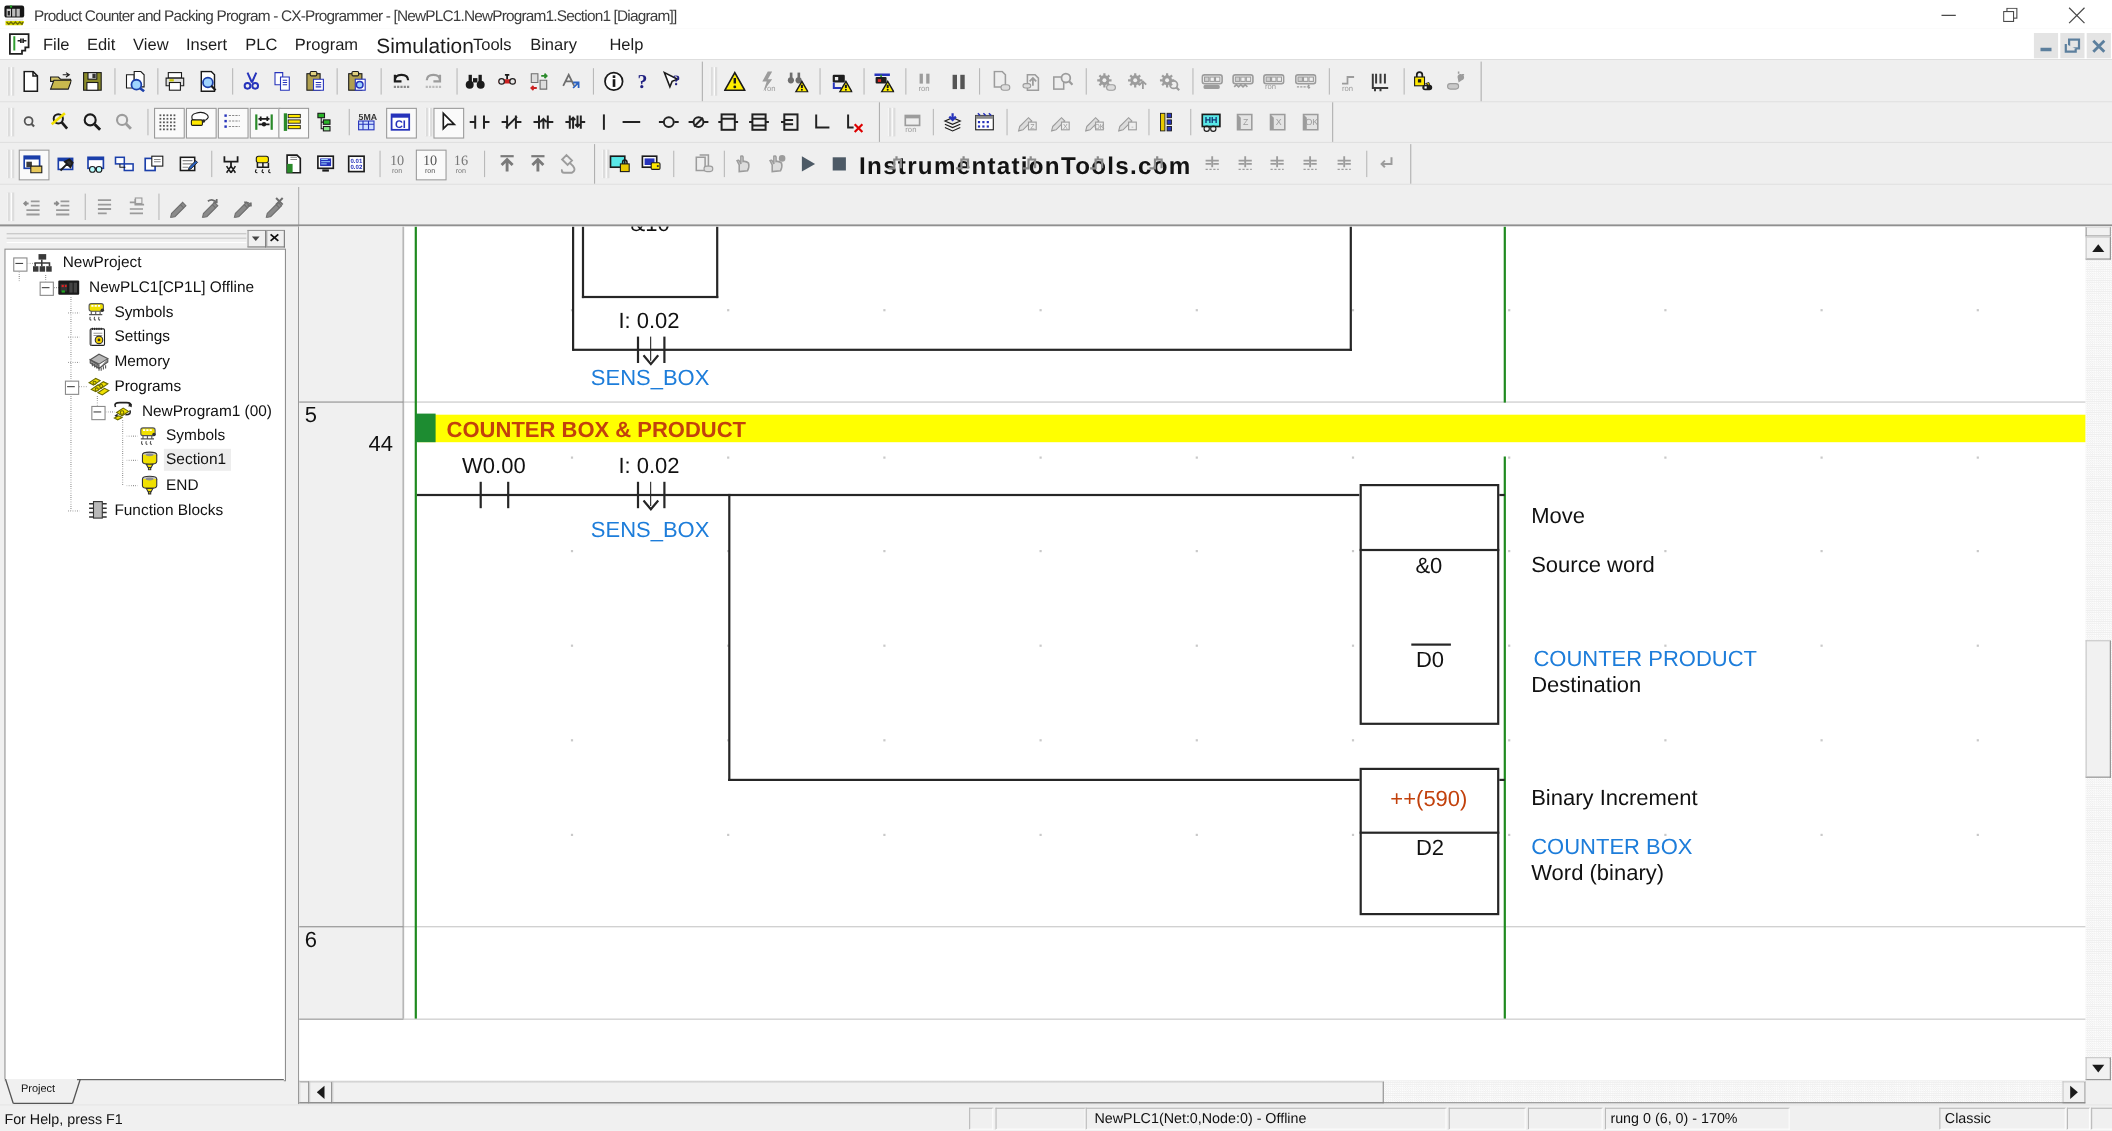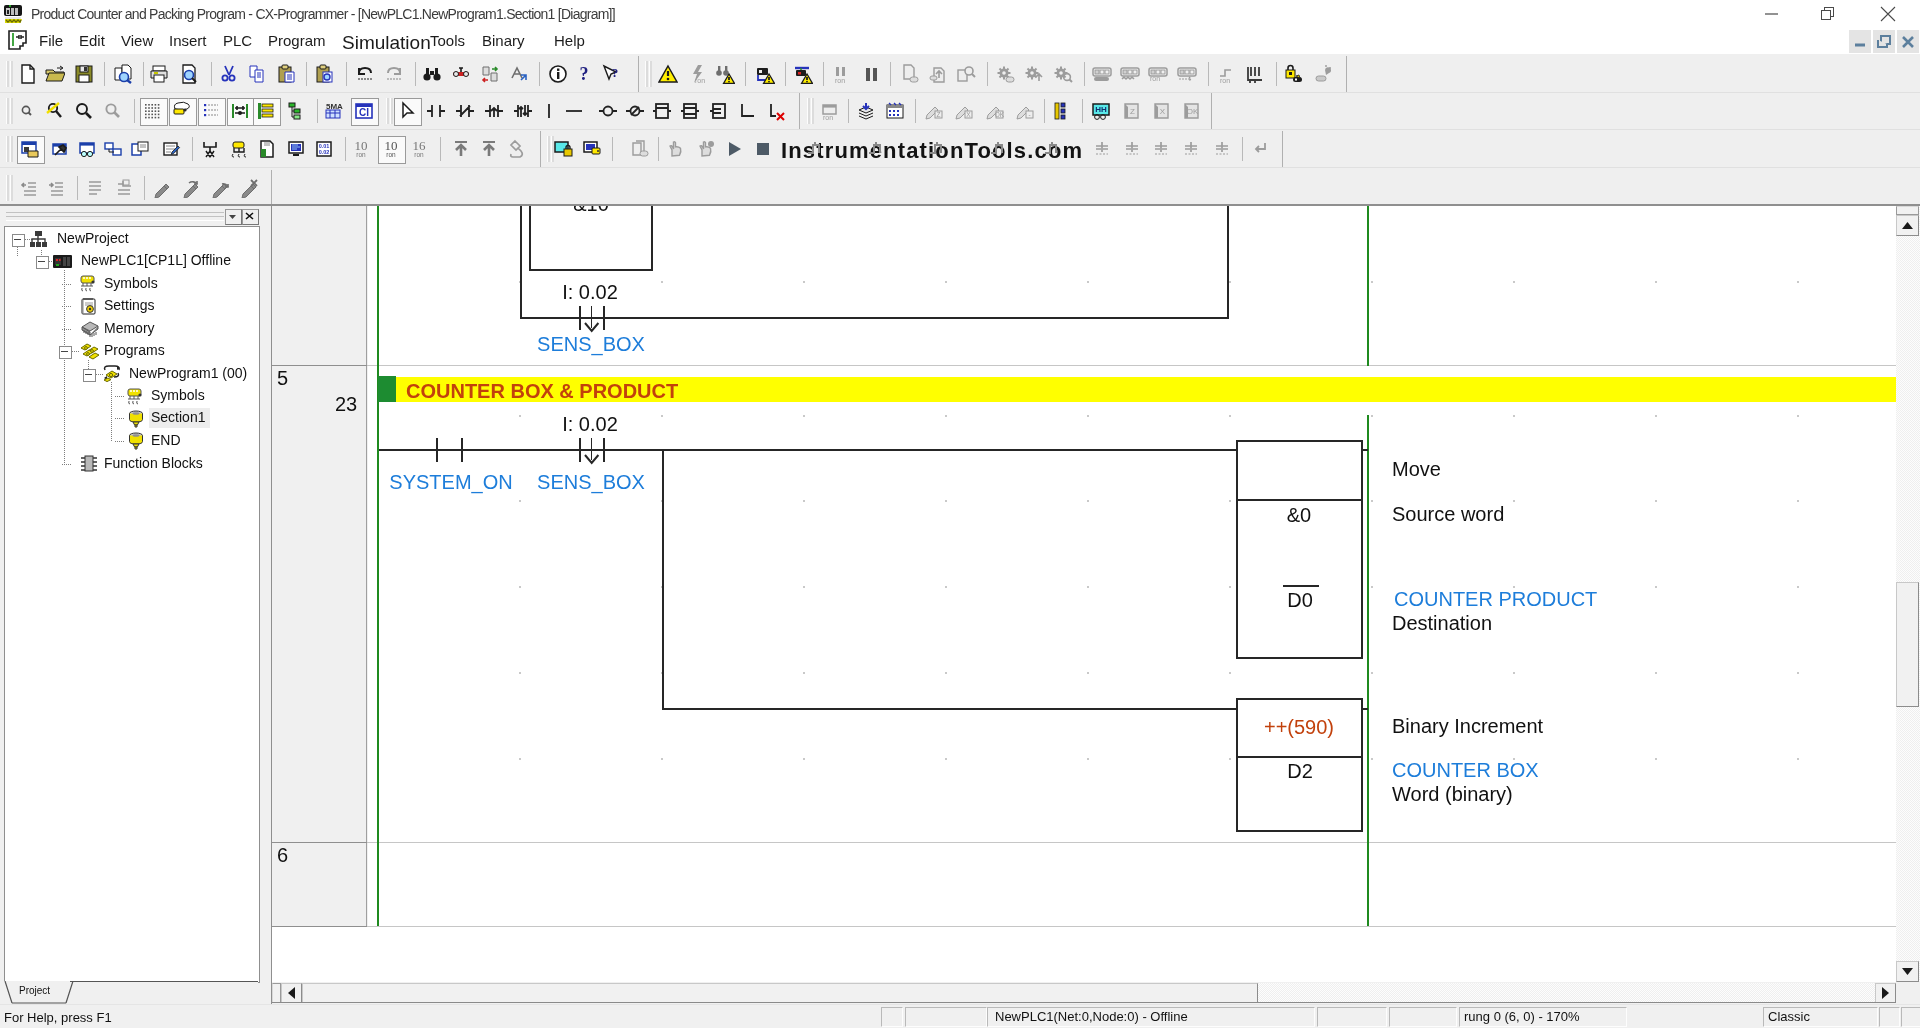--- a/index.html
+++ b/index.html
@@ -952,21 +952,21 @@
 <div class="abs " style="left:272px;top:206px;width:1648px;height:776px;background:#ffffff;overflow:hidden;"></div>
 <div class="abs " style="left:272px;top:206px;width:96px;height:720px;background:#f0f0f0;"></div>
 <div class="abs " style="left:366px;top:206px;width:1px;height:720px;background:#9f9f9f;"></div>
 <div class="abs " style="left:272px;top:364.5px;width:95px;height:1px;background:#8f8f8f;"></div>
 <div class="abs " style="left:367px;top:364.5px;width:1529px;height:1px;background:#c6c6c6;"></div>
 <div class="abs " style="left:272px;top:841.5px;width:95px;height:1px;background:#8f8f8f;"></div>
 <div class="abs " style="left:367px;top:841.5px;width:1529px;height:1px;background:#c6c6c6;"></div>
 <div class="abs " style="left:272px;top:925.5px;width:95px;height:1px;background:#8f8f8f;"></div>
 <div class="abs " style="left:367px;top:925.5px;width:1529px;height:1px;background:#c6c6c6;"></div>
 <div class="abs" style="left:277px;top:367px;font-size:20px;color:#111;font-weight:normal;letter-spacing:0;white-space:nowrap;line-height:1.1;">5</div>
-<div class="abs" style="left:335px;top:393px;font-size:20px;color:#111;font-weight:normal;letter-spacing:0;white-space:nowrap;line-height:1.1;">23</div>
+<div class="abs" style="left:335px;top:393px;font-size:20px;color:#111;font-weight:normal;letter-spacing:0;white-space:nowrap;line-height:1.1;">44</div>
 <div class="abs" style="left:277px;top:844px;font-size:20px;color:#111;font-weight:normal;letter-spacing:0;white-space:nowrap;line-height:1.1;">6</div>
 <div class="abs" style="left:370px;top:206px;width:1526px;height:776px;overflow:hidden;">
 <svg class="abs" style="left:0;top:0" width="1526" height="776">
       <g fill="#c9c9c9">
         <rect x="149" y="75" width="2" height="2"></rect>
         <rect x="149" y="209" width="2" height="2"></rect>
         <rect x="149" y="294" width="2" height="2"></rect>
         <rect x="149" y="380" width="2" height="2"></rect>
         <rect x="149" y="466" width="2" height="2"></rect>
         <rect x="149" y="552" width="2" height="2"></rect>
@@ -1040,21 +1040,21 @@
 <div class="abs " style="left:233px;top:100px;width:2px;height:24px;background:#262626;"></div>
 <div class="abs " style="left:220.70000000000005px;top:100px;width:1.8px;height:22px;background:#262626;"></div>
 <svg class="abs" style="left:214px;top:116px" width="16" height="12">
       <path d="M1 1 L7.7 9 L14.4 1" fill="none" stroke="#262626" stroke-width="2"></path>
     </svg>
 <div class="abs" style="left:20px;top:75px;width:400px;text-align:center;font-size:20px;color:#111;white-space:nowrap;line-height:1.15;">I: 0.02</div>
 <div class="abs" style="left:21px;top:127px;width:400px;text-align:center;font-size:20px;color:#1d7dda;white-space:nowrap;line-height:1.15;">SENS_BOX</div>
 <div class="abs " style="left:9px;top:243px;width:857px;height:2px;background:#262626;"></div>
 <div class="abs " style="left:66px;top:232px;width:2px;height:24px;background:#262626;"></div>
 <div class="abs " style="left:91px;top:232px;width:2px;height:24px;background:#262626;"></div>
-<div class="abs" style="left:-119px;top:265px;width:400px;text-align:center;font-size:20px;color:#1d7dda;white-space:nowrap;line-height:1.15;">SYSTEM_ON</div>
+<div class="abs" style="left:-121px;top:207px;width:400px;text-align:center;font-size:20px;color:#111;white-space:nowrap;line-height:1.15;">W0.00</div>
 <div class="abs " style="left:208.5px;top:232px;width:2px;height:24px;background:#262626;"></div>
 <div class="abs " style="left:233px;top:232px;width:2px;height:24px;background:#262626;"></div>
 <div class="abs " style="left:220.70000000000005px;top:232px;width:1.8px;height:22px;background:#262626;"></div>
 <svg class="abs" style="left:214px;top:248px" width="16" height="12">
       <path d="M1 1 L7.7 9 L14.4 1" fill="none" stroke="#262626" stroke-width="2"></path>
     </svg>
 <div class="abs" style="left:20px;top:207px;width:400px;text-align:center;font-size:20px;color:#111;white-space:nowrap;line-height:1.15;">I: 0.02</div>
 <div class="abs" style="left:21px;top:265px;width:400px;text-align:center;font-size:20px;color:#1d7dda;white-space:nowrap;line-height:1.15;">SENS_BOX</div>
 <div class="abs " style="left:291.5px;top:243px;width:2px;height:261px;background:#262626;"></div>
 <div class="abs " style="left:291.5px;top:501.5px;width:575px;height:2px;background:#262626;"></div>

